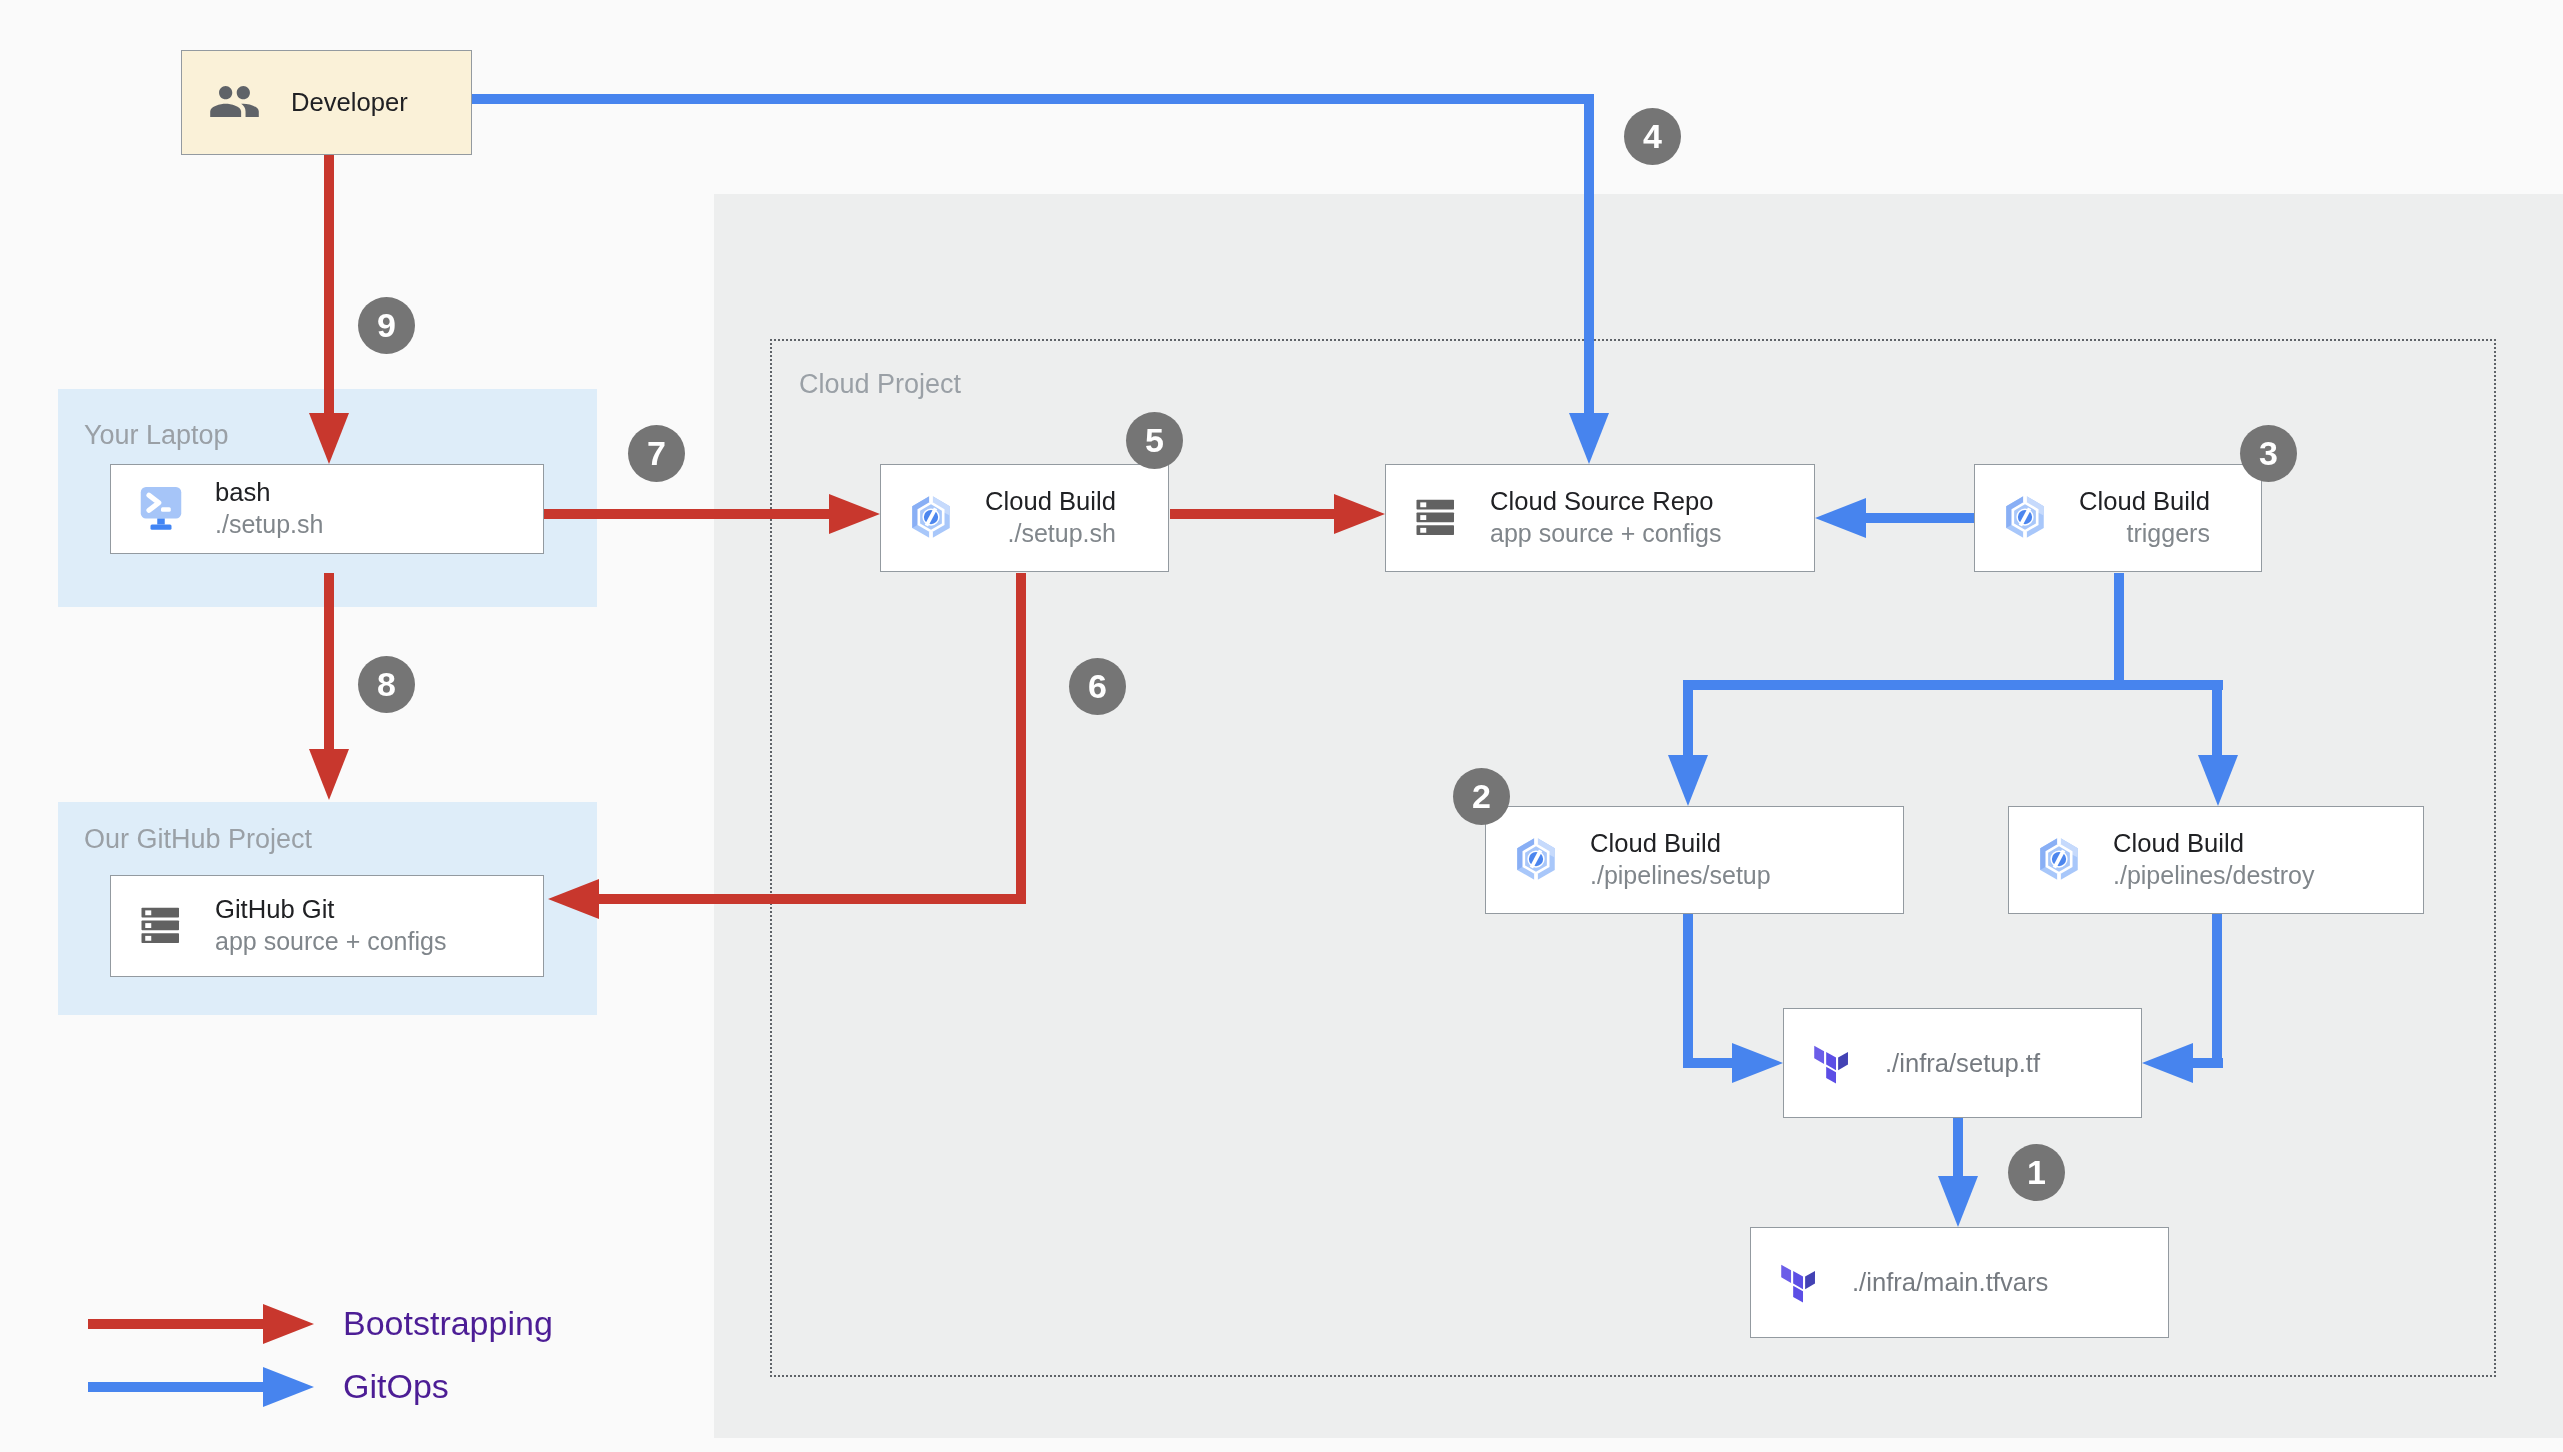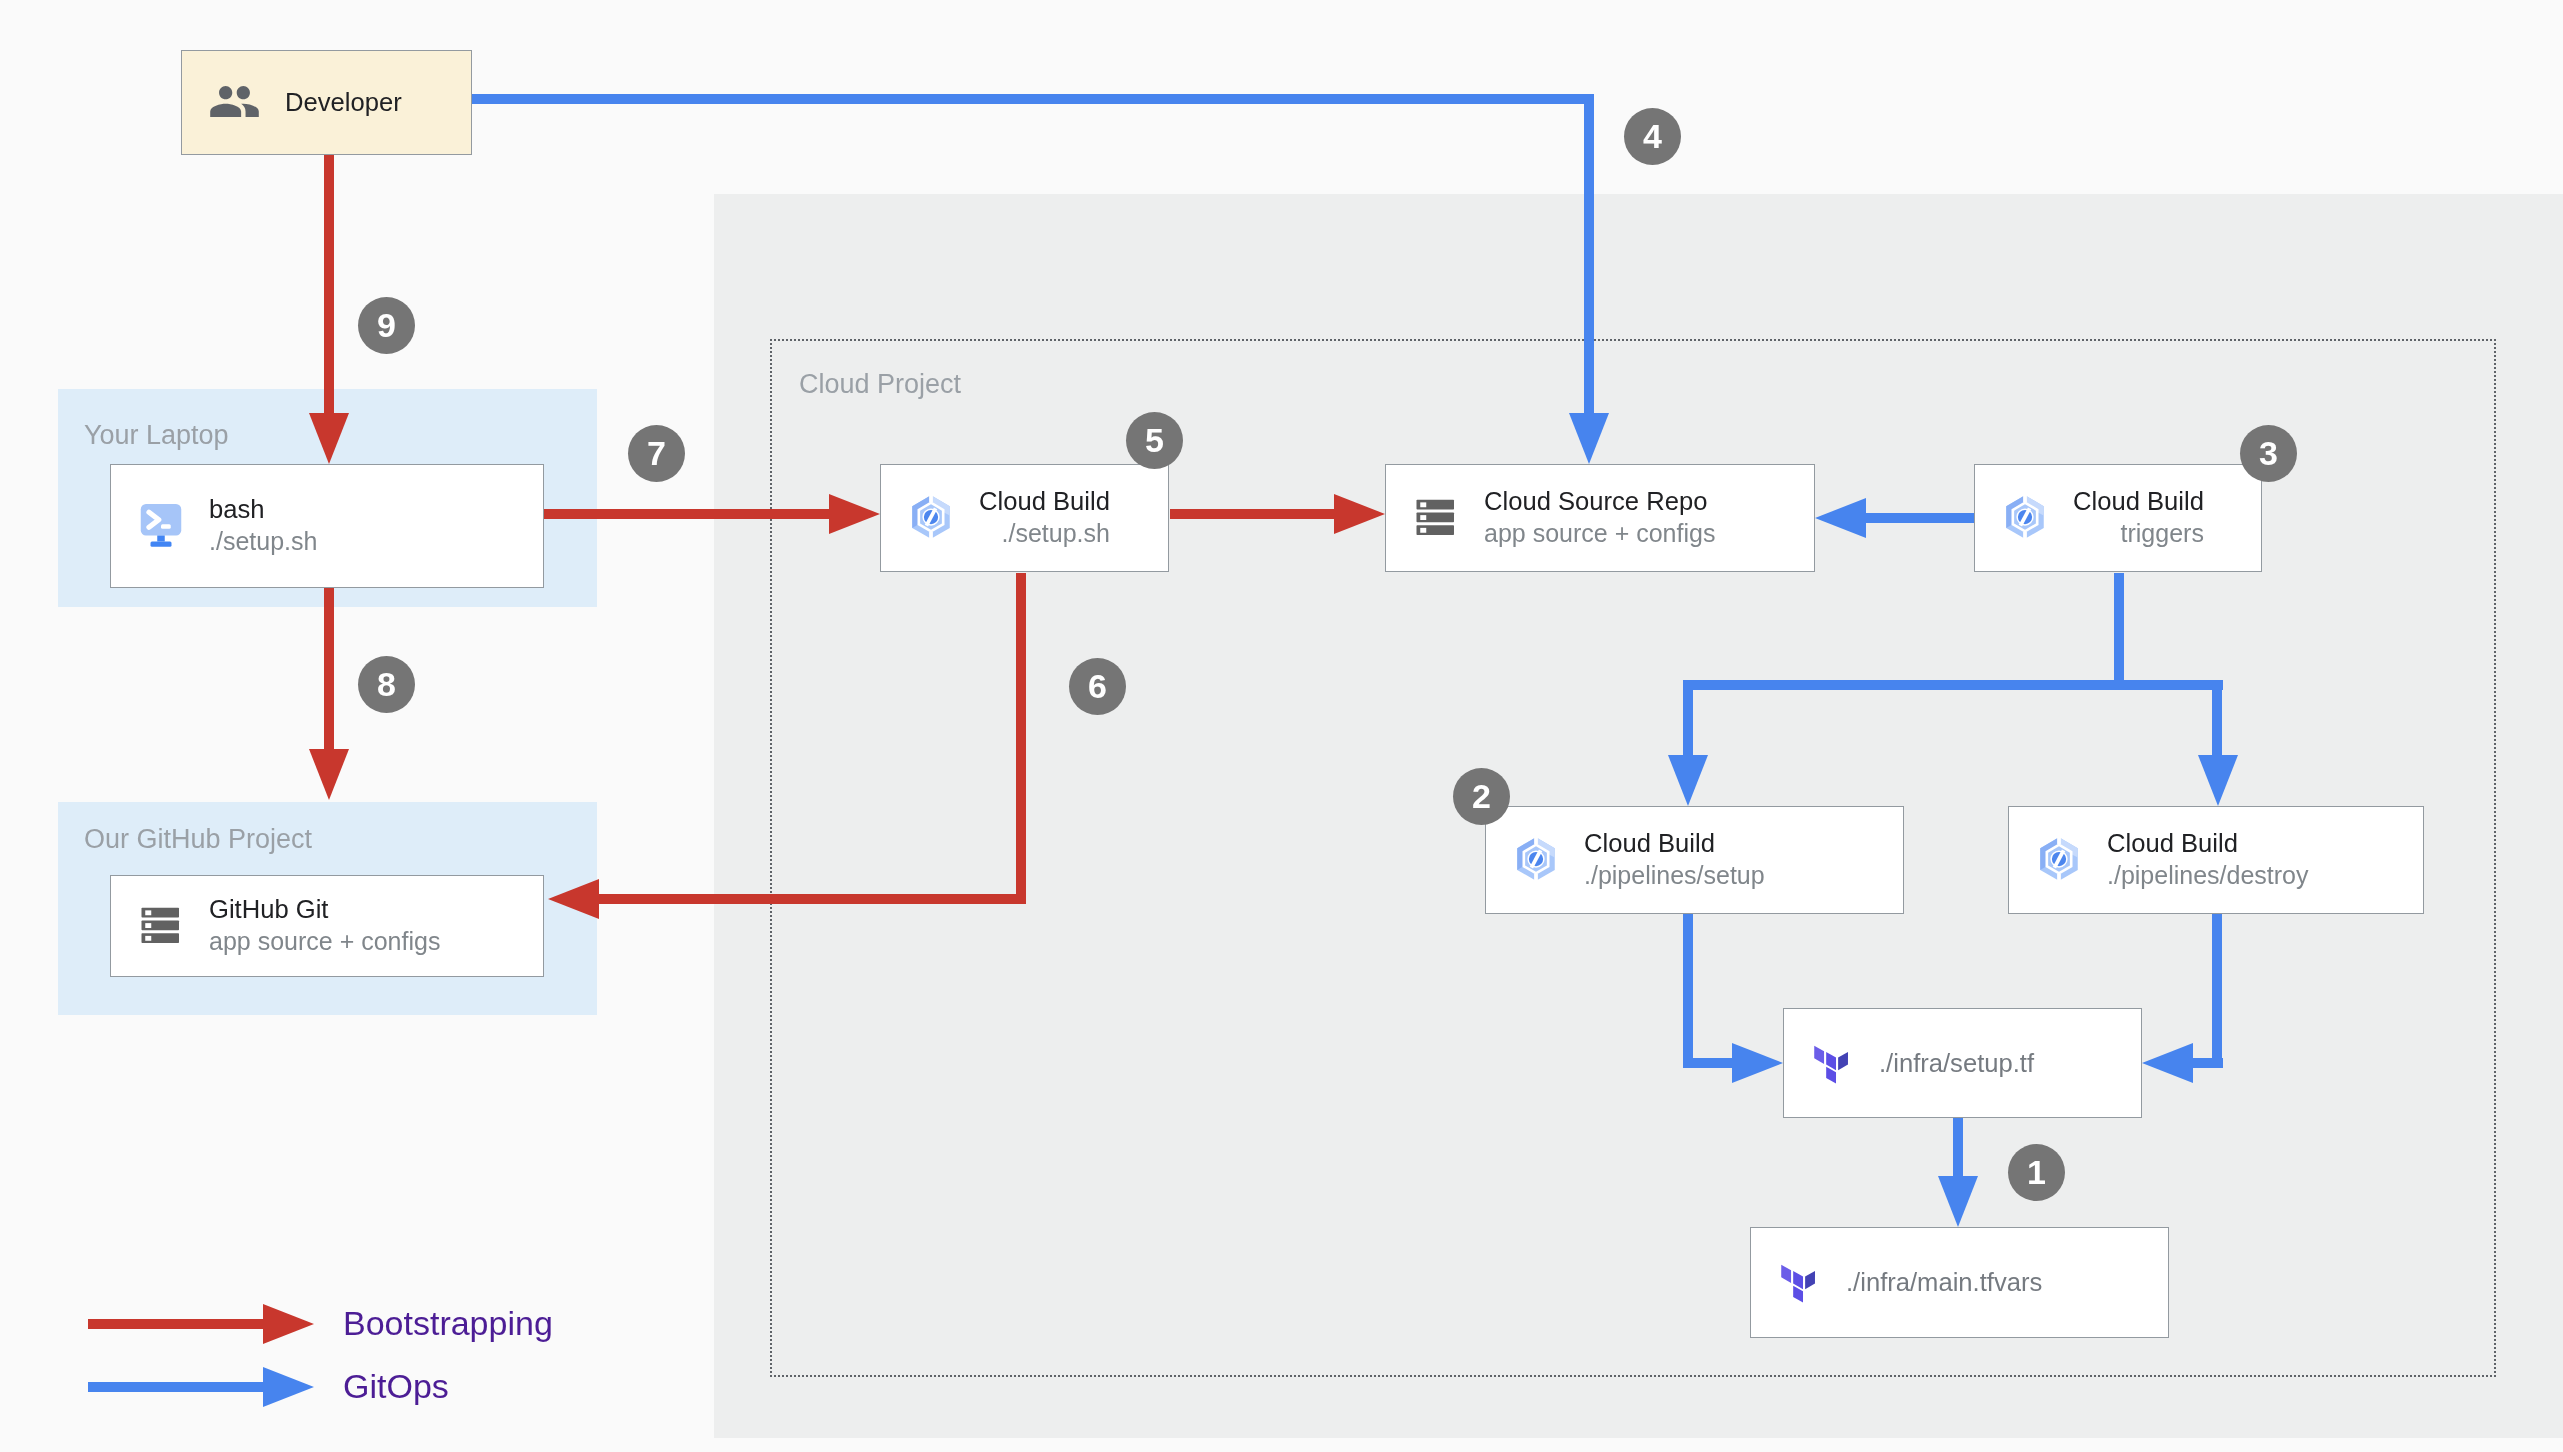--- a/index.html
+++ b/index.html
@@ -4,21 +4,21 @@
 <style>
   html,body{margin:0;padding:0;background:#FAFAFA;}
   #canvas{position:relative;width:2563px;height:1453px;background:#FAFAFA;overflow:hidden;
           font-family:"Liberation Sans", sans-serif;}
   .panel{position:absolute;}
   .gc-panel{background:#EDEEEE;}
   .blue-panel{background:#DEEDF9;}
   .dotted-box{position:absolute;border:2.9px dotted #5F6368;background:transparent;box-sizing:border-box;}
   .panel-label{position:absolute;font-size:27px;color:#9AA0A6;}
   .node{position:absolute;background:#FFFFFF;border:1.5px solid #939AA0;box-sizing:border-box;
-        display:flex;align-items:center;padding-left:26px;gap:24px;}
+        display:flex;align-items:center;padding-left:26px;gap:30px;}
   .node.cream{background:#FAF1D8;}
   .node .ttl{font-size:25.6px;color:#202124;line-height:1.25;}
   .node .sub{font-size:25px;color:#80868B;line-height:1.25;text-align:right;}
   .node .gray-ttl{font-size:25.6px;color:#757A80;}
   .badge{position:absolute;width:57px;height:57px;border-radius:50%;background:#757575;color:#FFFFFF;
          font-size:34px;font-weight:bold;display:flex;align-items:center;justify-content:center;z-index:60;}
   .line{position:absolute;z-index:20;}
   .red-bg{background:#C8372D;}
   .blue-bg{background:#4784EE;}
   .head{position:absolute;width:0;height:0;z-index:20;}
@@ -93,21 +93,21 @@
 
     <div class="node cream" style="left:181px;top:50px;width:291px;height:105px;">
       <span>
         <svg width="53" height="53" viewBox="0 0 24 24" fill="#5F6368">
           <path d="M16 11c1.66 0 2.99-1.34 2.99-3S17.66 5 16 5c-1.66 0-3 1.34-3 3s1.34 3 3 3zm-8 0c1.66 0 2.99-1.34 2.99-3S9.66 5 8 5C6.34 5 5 6.34 5 8s1.34 3 3 3zm0 2c-2.33 0-7 1.17-7 3.5V19h14v-2.5c0-2.33-4.67-3.5-7-3.5zm8 0c-.29 0-.62.02-.97.05 1.16.84 1.97 1.97 1.97 3.45V19h6v-2.5c0-2.33-4.67-3.5-7-3.5z"></path>
         </svg>
       </span>
       <span class="ttl">Developer</span>
     </div>
 
-    <div class="node" style="left:110px;top:464px;width:434px;height:124px;">
+    <div class="node" style="left:110px;top:464px;width:434px;height:90px;">
       <span>
         <svg width="48" height="48" viewBox="0 0 64 64">
           <rect x="5" y="4" width="54" height="42" rx="7" fill="#A6C5F8"></rect>
           <path d="M16 15 L29 25 L16 35" stroke="#FFFFFF" stroke-width="7" fill="none" stroke-linecap="round" stroke-linejoin="round"></path>
           <rect x="32" y="31" width="13" height="6" rx="2" fill="#FFFFFF"></rect>
           <rect x="27" y="46" width="10" height="8" fill="#4285F4"></rect>
           <rect x="18" y="54" width="28" height="7" rx="2" fill="#4285F4"></rect>
         </svg>
       </span>
       <span>

